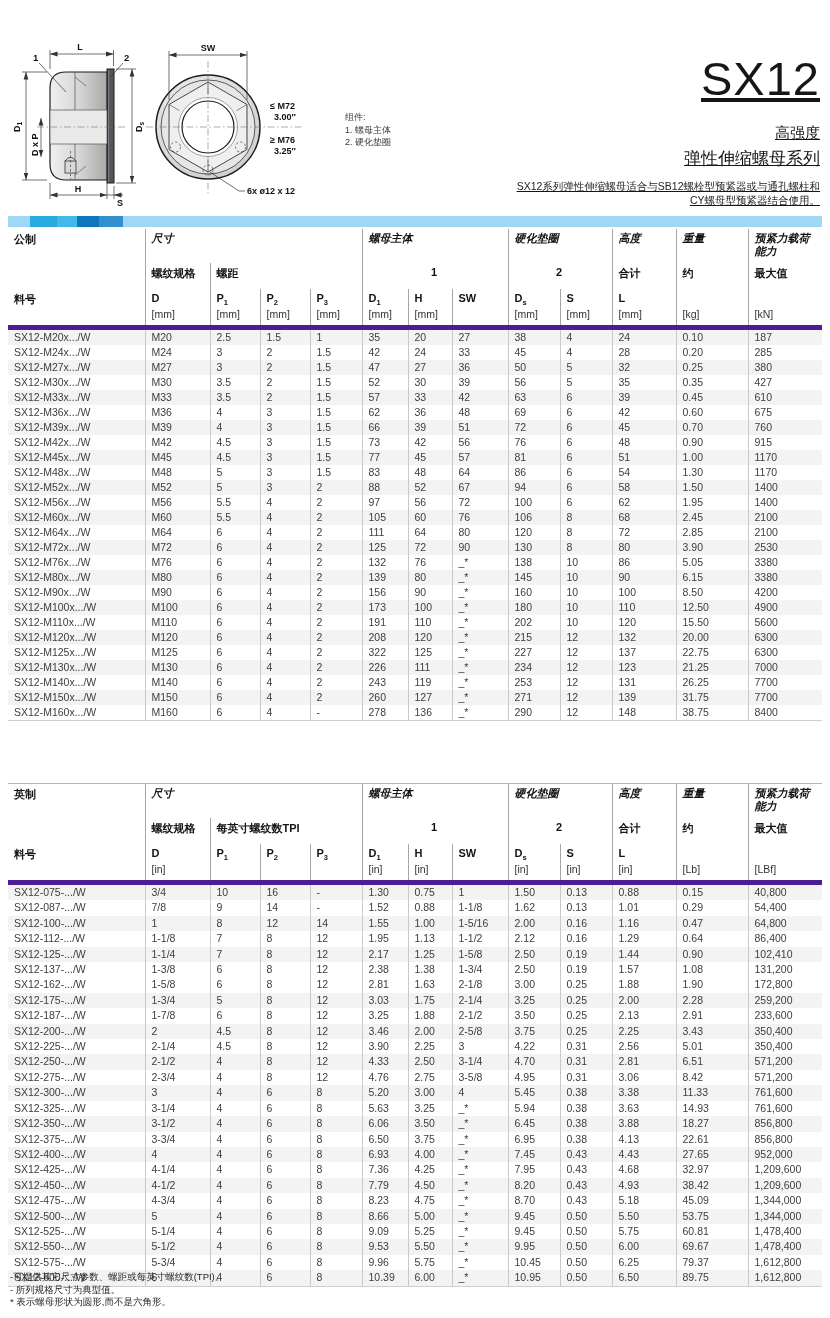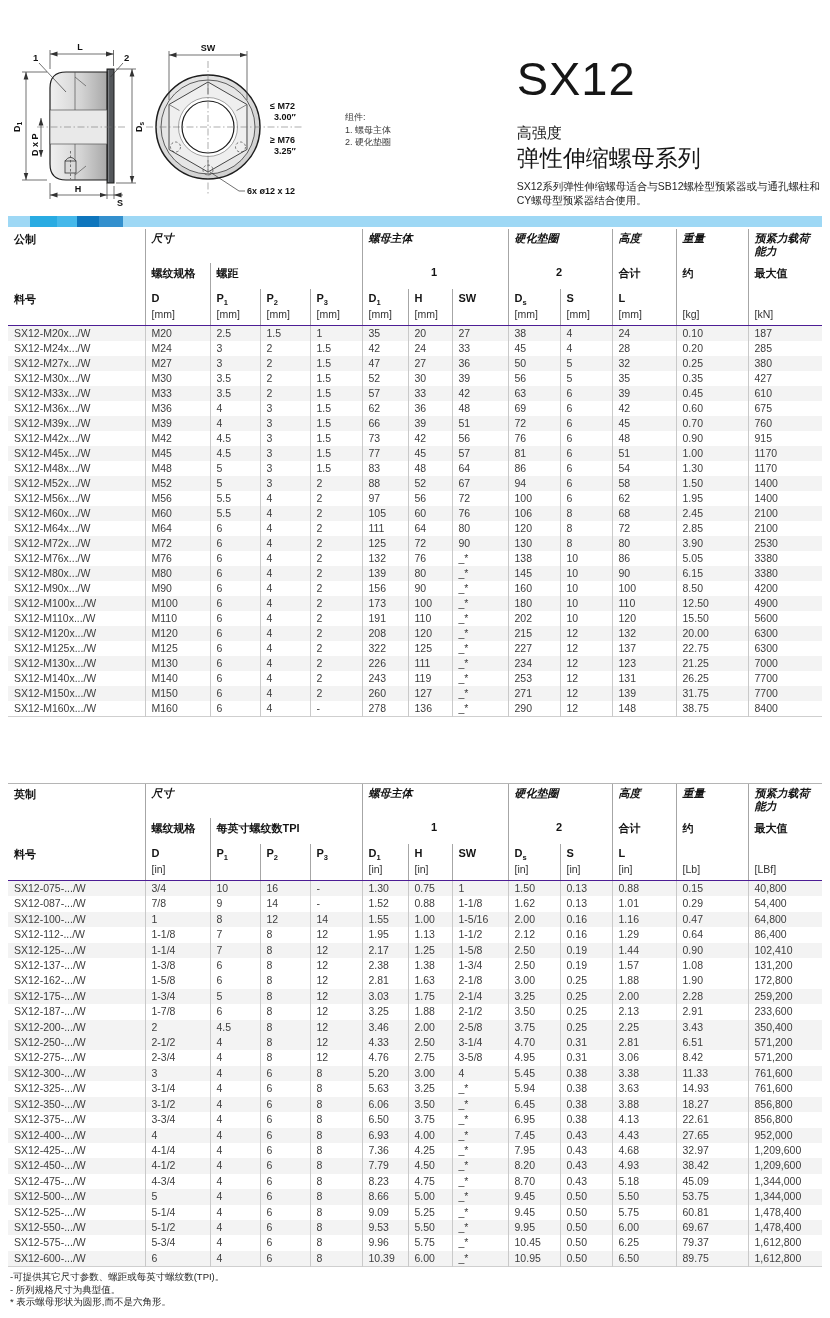--- a/index.html
+++ b/index.html
@@ -2,24 +2,24 @@
 <html><head>
 <meta charset="utf-8">
 <style>
   html,body { margin:0; padding:0; background:#ffffff; }
   .page {
     position:relative; width:830px; height:1318px; background:#fff; overflow:hidden;
     font-family:"Liberation Sans","DejaVu Sans",sans-serif; color:#222;
   }
 
   
-  .titleblock { position:absolute; top:56px; right:10px; color:#161616; }
+  .titleblock { position:absolute; top:56px; right:10px; text-align:right; color:#161616;text-decoration:underline; }
   .model  { font-size:47px; line-height:46px; font-weight:300; letter-spacing:1px; }
   .sub1   { font-size:15px; line-height:24px; margin-top:19px; font-weight:400; }
-  .sub2   { font-size:23px; line-height:27px; font-weight:400; }
+  .sub2   { font-size:17px; line-height:27px; font-weight:400; }
   .desc   { font-size:10.5px; line-height:14px; margin-top:7px; color:#242424; }
 
   .drawing { position:absolute; left:8px; top:30px; }
   .dim      { stroke:#333; stroke-width:0.7; fill:none; }
   .edge     { stroke:#1d1d1d; stroke-width:1.2; }
   .inner    { stroke:#555; stroke-width:0.7; fill:none; }
   .cl       { stroke:#777; stroke-width:0.6; stroke-dasharray:7 2.5 1.5 2.5; fill:none; }
   .dash     { stroke:#444; stroke-width:0.7; stroke-dasharray:2.5 2; fill:none; }
   .dimtxt   { font-size:9px; font-weight:bold; fill:#111; font-family:"Liberation Sans",sans-serif; }
   .dimsub   { font-size:6.5px; font-weight:bold; fill:#111; }
@@ -42,21 +42,21 @@
   table.spec { border-collapse:collapse; table-layout:fixed; width:814px; border-bottom:1px solid #cfcfcf; }
   .spec th, .spec td { overflow:hidden; white-space:nowrap; }
   .spec thead th { text-align:left; vertical-align:top; font-weight:bold; color:#141414;
                    padding:3px 2px 0 6px; font-size:11px; }
   .spec th.corner { height:31px; }
   .spec th.grp    { height:31px; line-height:12.5px;font-style:italic; }
   .spec th.pre    { white-space:pre-line; }
   .spec th.sub    { height:23px; }
   .spec th.ctr    { text-align:center; padding-left:0; }
   .spec th.colh   { height:33px; }
-  .spec thead tr:last-child th { border-bottom:1px solid #4c1d95; }
+  .spec thead tr:last-child th { border-bottom:5px solid #4c1d95; }
   .cm { height:13px; font-size:11px; }
   .cm sub { font-size:7.5px; }
   .cu { font-weight:normal; font-size:10.5px; color:#333; padding-top:3px; }
   .spec td { font-size:10.5px; color:#3d3d3d; height:15px; line-height:15px; padding:0 2px 0 6px; }
   .imp  td { height:15.4px; line-height:15.4px; }
   .spec th.bl { border-left:1px solid #a6a6a6; }
   .spec td.bl { border-left:1px solid #c9c9c9; }
   .spec tbody tr.odd { background:#f3f3f3; }
 
   
@@ -911,20 +911,35 @@
             <td class="bl">12</td>
             <td class="bl">3.46</td>
             <td class="bl">2.00</td>
             <td class="bl">2-5/8</td>
             <td class="bl">3.75</td>
             <td class="bl">0.25</td>
             <td class="bl">2.25</td>
             <td class="bl">3.43</td>
             <td class="bl">350,400</td>
           </tr>
+          <tr>
+            <td>SX12-225-.../W</td>
+            <td class="bl">2-1/4</td>
+            <td class="bl">4.5</td>
+            <td class="bl">8</td>
+            <td class="bl">12</td>
+            <td class="bl">3.90</td>
+            <td class="bl">2.25</td>
+            <td class="bl">3</td>
+            <td class="bl">4.22</td>
+            <td class="bl">0.31</td>
+            <td class="bl">2.56</td>
+            <td class="bl">5.01</td>
+            <td class="bl">350,400</td>
+          </tr>
           <tr class="odd">
             <td>SX12-250-.../W</td>
             <td class="bl">2-1/2</td>
             <td class="bl">4</td>
             <td class="bl">8</td>
             <td class="bl">12</td>
             <td class="bl">4.33</td>
             <td class="bl">2.50</td>
             <td class="bl">3-1/4</td>
             <td class="bl">4.70</td>

